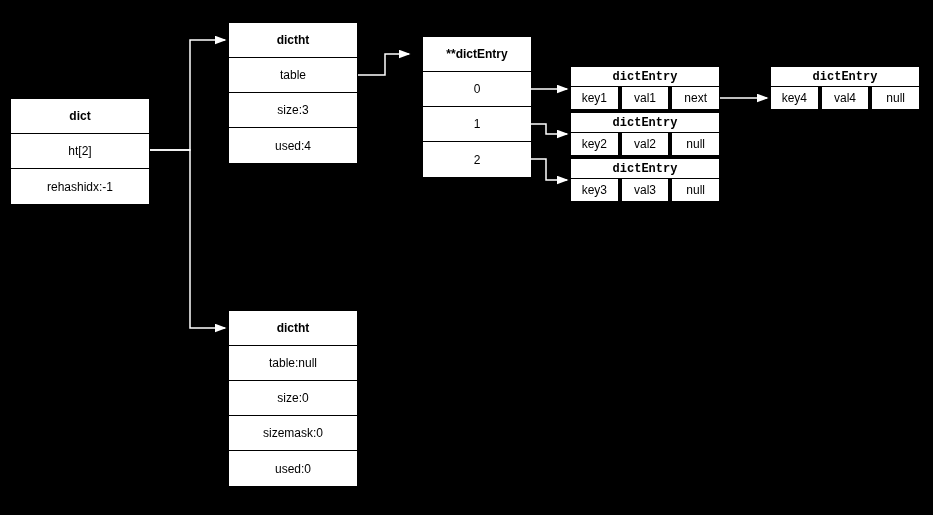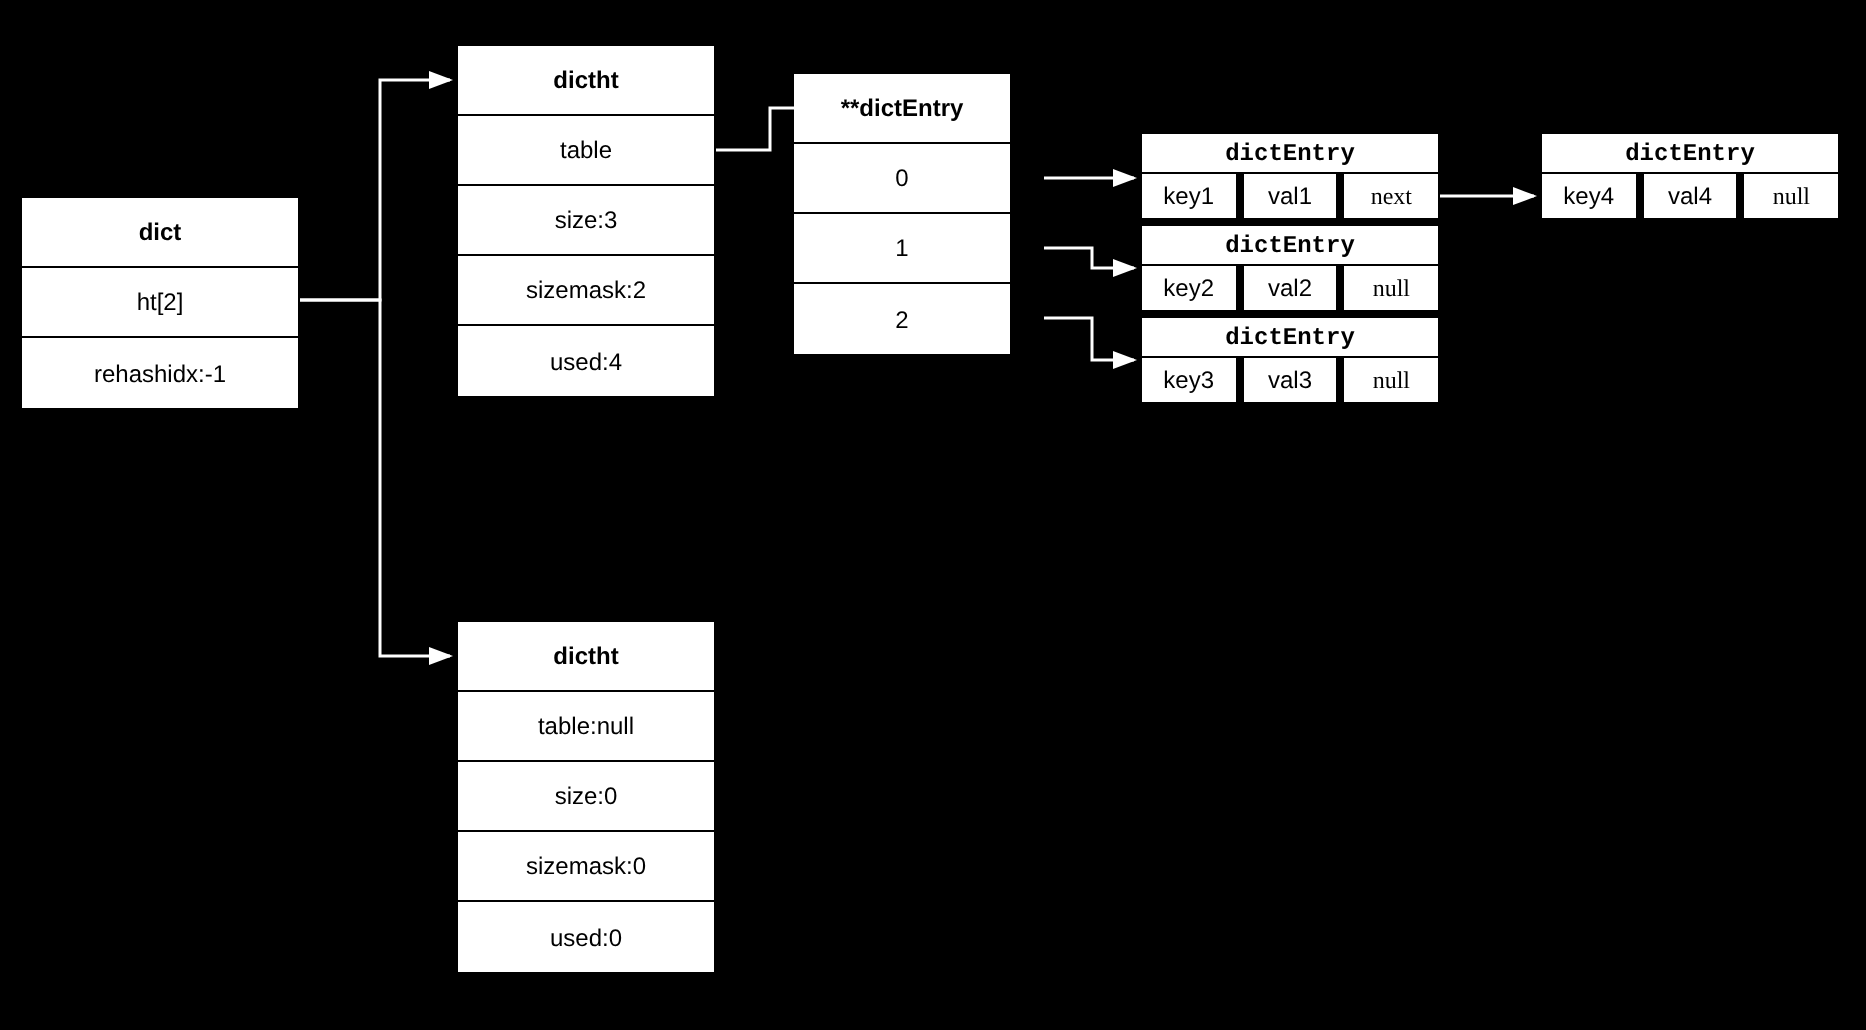--- a/index.html
+++ b/index.html
@@ -28,21 +28,21 @@
   }
   .cell:last-child { border-bottom: none; }
   .header { font-weight: bold; }
   .hcell {
     border-right: 4px solid #000000;
     display: flex;
     align-items: center;
     justify-content: center;
     height: 22px;
   }
-  .hcell:last-child { border-right: none; font-family: Liberation Serif, serif; }
+  .hcell:last-child { border-right: none; }
   .hhead {
     font-weight: bold;
     text-align: center;
     height: 20px;
     line-height: 20px;
     border-bottom: 1px solid #000;
     font-family: Liberation Mono, monospace;
   }
   svg.arrows {
     position: absolute;
@@ -57,33 +57,32 @@
 <div class="box" style="left:10px; top:98px; width:140px;">
   <div class="cell header">dict</div>
   <div class="cell">ht[2]</div>
   <div class="cell">rehashidx:-1</div>
 </div>
 
 <div class="box" style="left:228px; top:22px; width:130px;">
   <div class="cell header">dictht</div>
   <div class="cell">table</div>
   <div class="cell">size:3</div>
-  <div class="cell">sizemask:2</div>
   <div class="cell">used:4</div>
 </div>
 
 <div class="box" style="left:228px; top:310px; width:130px;">
   <div class="cell header">dictht</div>
   <div class="cell">table:null</div>
   <div class="cell">size:0</div>
   <div class="cell">sizemask:0</div>
   <div class="cell">used:0</div>
 </div>
 
-<div class="box" style="left:396px; top:36px; width:110px;">
+<div class="box" style="left:422px; top:36px; width:110px;">
   <div class="cell header">**dictEntry</div>
   <div class="cell">0</div>
   <div class="cell">1</div>
   <div class="cell">2</div>
 </div>
 
 <div class="box" style="left:570px; top:66px; width:150px;">
   <div class="hhead">dictEntry</div>
   <div style="display:flex;">
     <div class="hcell" style="flex:1">key1</div>

